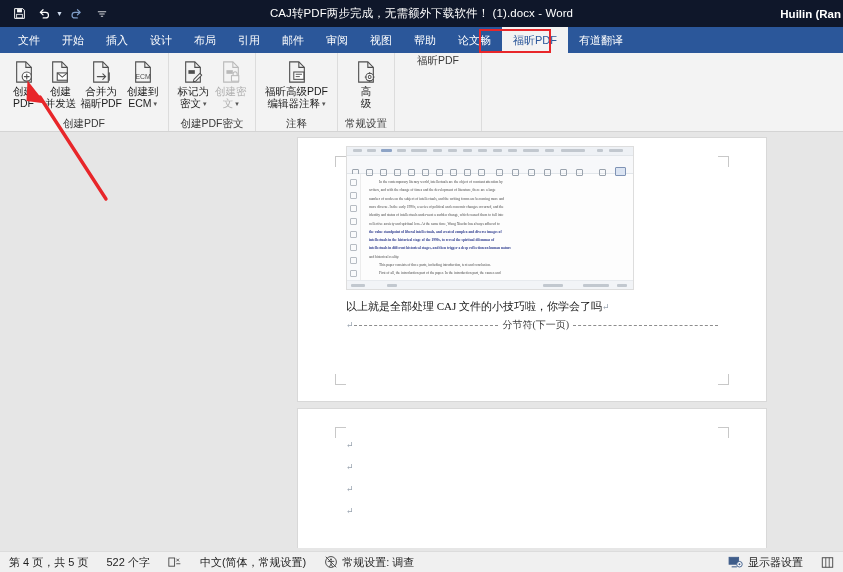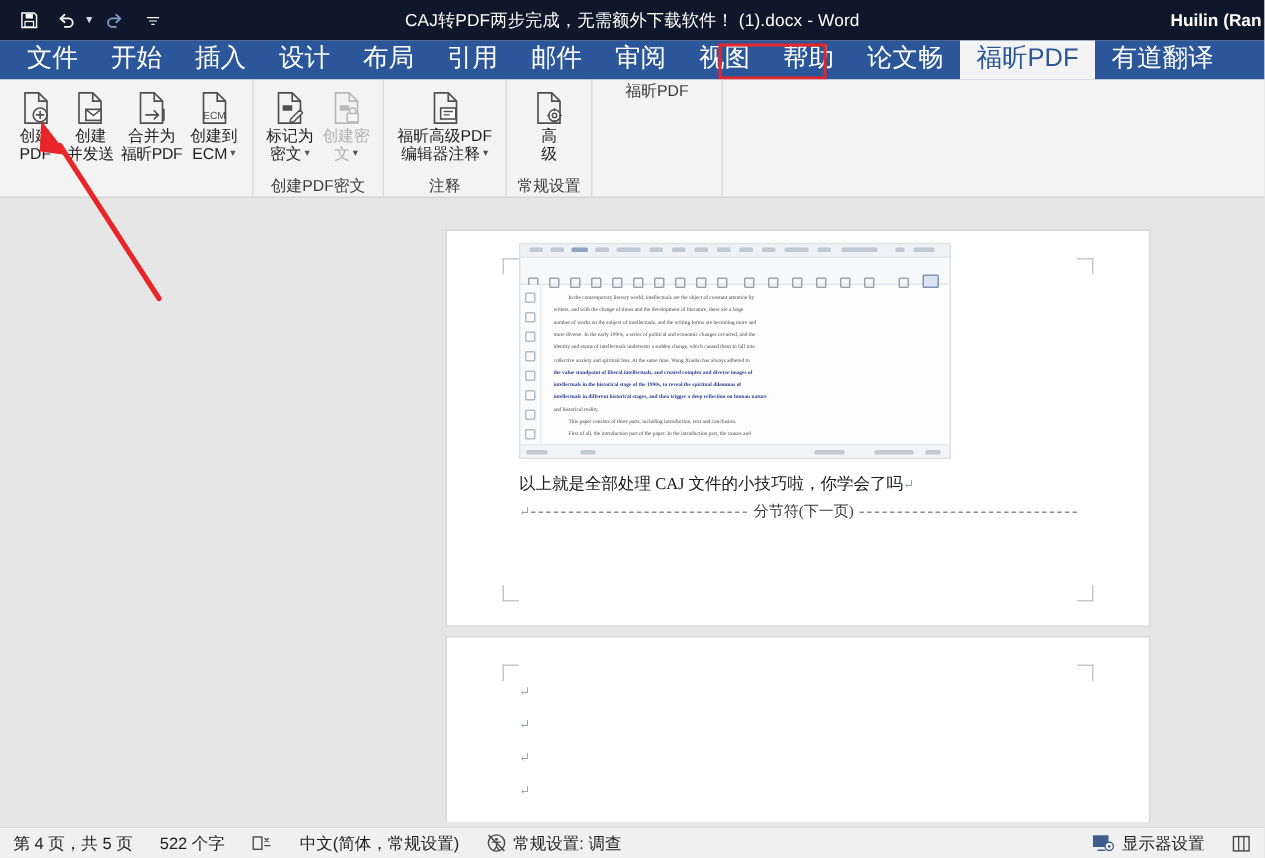--- a/index.html
+++ b/index.html
@@ -34,22 +34,22 @@
     display: flex; align-items: center; font-size: 11.5px; font-weight: bold;
     white-space: nowrap; overflow: hidden;
   }
 
   
   .tabstrip {
     position: absolute; top: 27px; left: 0; width: 843px; height: 26px;
     background: #2b579a; display: flex; align-items: flex-end; padding-left: 7px;
   }
   .tab {
-    height: 26px; padding: 0 11px; display: flex; 
-    color: #fff; font-size: 17px; white-space: nowrap; margin-top: 24px;
+    height: 26px; padding: 0 11px; display: flex; align-items: center;
+    color: #fff; font-size: 11px; white-space: nowrap; margin-top: 24px;
   }
   .tab.active { background: #f3f3f3; color: #2b579a; }
   .tab-extra {
     height: 26px; display: flex; align-items: center; gap: 5px;
     color: #fff; font-size: 12.5px; padding: 0 10px; white-space: nowrap;
   }
   .bulb { display: block; }
 
   .tab-highlight {
     position: absolute; left: 479px; top: 29px; width: 72px; height: 24px;
@@ -84,21 +84,21 @@
   .bigbtn.disabled .ico svg { opacity: .35; }
   .caret { font-size: 7px; color: #555; vertical-align: middle; }
   .bigbtn.narrow { width: 34px; }
 
   .smallcol { display: flex; flex-direction: column; padding-top: 4px; gap: 4px; }
   .smallbtn { display: flex; align-items: center; gap: 4px; font-size: 11px; color: #1e1e1e; white-space: nowrap; }
   .smallbtn .ico { width: 15px; height: 15px; display: flex; align-items: center; justify-content: center; }
 
   
   .canvas {
-    position: absolute; top: 148px; left: 0; width: 843px; height: 419px;
+    position: absolute; top: 132px; left: 0; width: 843px; height: 419px;
     background: #e6e6e6; overflow: hidden;
   }
   .page {
     position: absolute; background: #fff; box-shadow: 0 0 0 1px #d8d8d8;
   }
   #page1 { left: 298px; top: 6px; width: 468px; height: 263px; }
   #page2 { left: 298px; top: 277px; width: 468px; height: 160px; }
 
   .mk { position: absolute; width: 11px; height: 11px; }
   .mk.tl { border-left: 1px solid #c8c8c8; border-top: 1px solid #c8c8c8; }
@@ -282,20 +282,21 @@
             <svg width="22" height="24" viewBox="0 0 24 26">
                 <path d="M4 2h10l6 6v16H4z" fill="none" stroke="#4f4f4f" stroke-width="1.2"></path>
                 <path d="M14 2v6h6" fill="none" stroke="#4f4f4f" stroke-width="1.2"></path>
                 <text x="12" y="21" font-size="7.5" fill="#4f4f4f" text-anchor="middle" font-family="Liberation Sans, sans-serif">ECM</text>
               </svg>
           </span>
           <span class="lbl">创建到</span>
           <span class="lbl"><span>ECM</span><span class="caret"> ▾</span></span>
         </div>
       </div>
+      <div class="rgroup-label">创建PDF</div>
     </div>
 
     <div class="rgroup" style="width:87px">
       <div class="rgroup-body">
         <div class="bigbtn" style="width:40px">
           <span class="ico">
             <svg width="22" height="24" viewBox="0 0 24 26">
                 <path d="M4 2h10l6 6v16H4z" fill="none" stroke="#4f4f4f" stroke-width="1.2"></path>
                 <path d="M14 2v6h6" fill="none" stroke="#4f4f4f" stroke-width="1.2"></path>
                 <rect x="7" y="11" width="7" height="4" fill="#4f4f4f"></rect>

